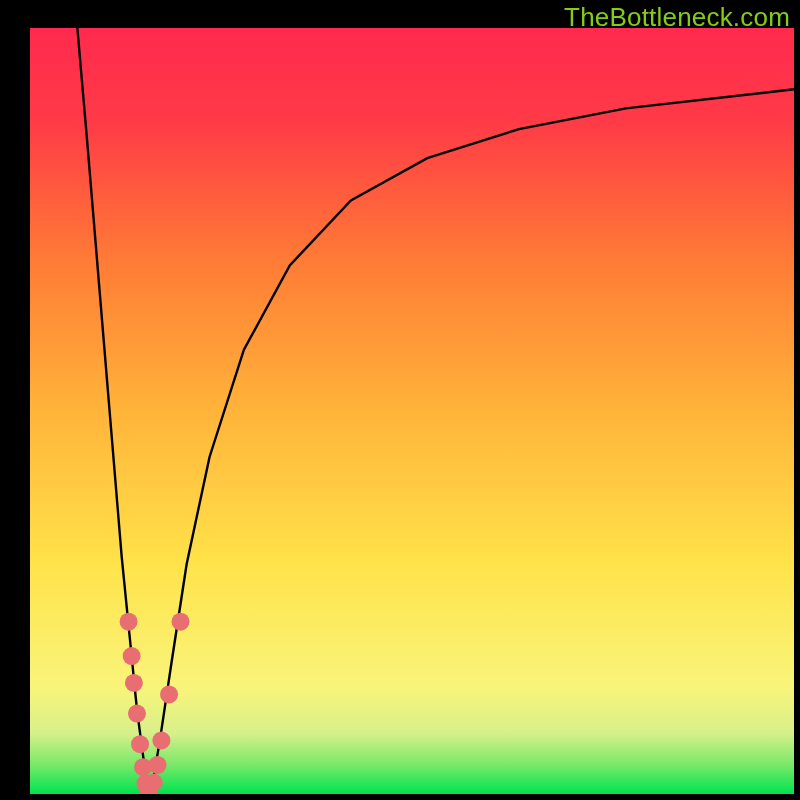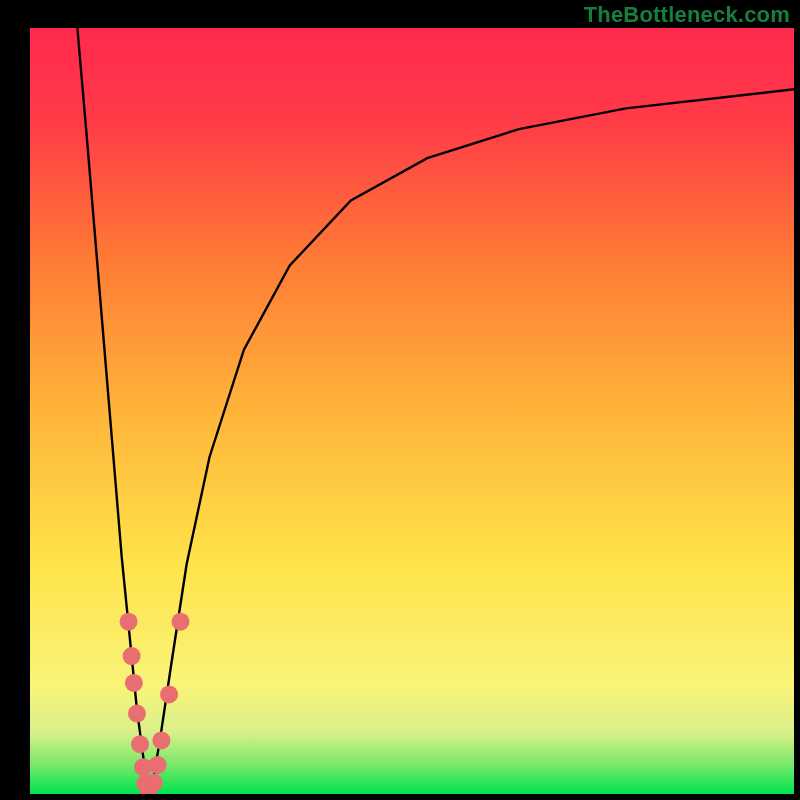--- a/index.html
+++ b/index.html
@@ -13,24 +13,24 @@
   .outer {
     width: 800px;
     height: 800px;
     background: #000;
     position: relative;
   }
   .watermark {
     position: absolute;
     top: 2px;
     right: 10px;
-    color: #15803d;
+    color: #84cc16;
     font-family: Arial, Helvetica, sans-serif;
-    font-size: 22px;
-    font-weight: 700;
+    font-size: 26px;
+    font-weight: 400;
     letter-spacing: 0.2px;
     z-index: 10;
   }
   .plot-frame {
     position: absolute;
     left: 30px;
     top: 28px;
     width: 764px;
     height: 766px;
     background: #000;

